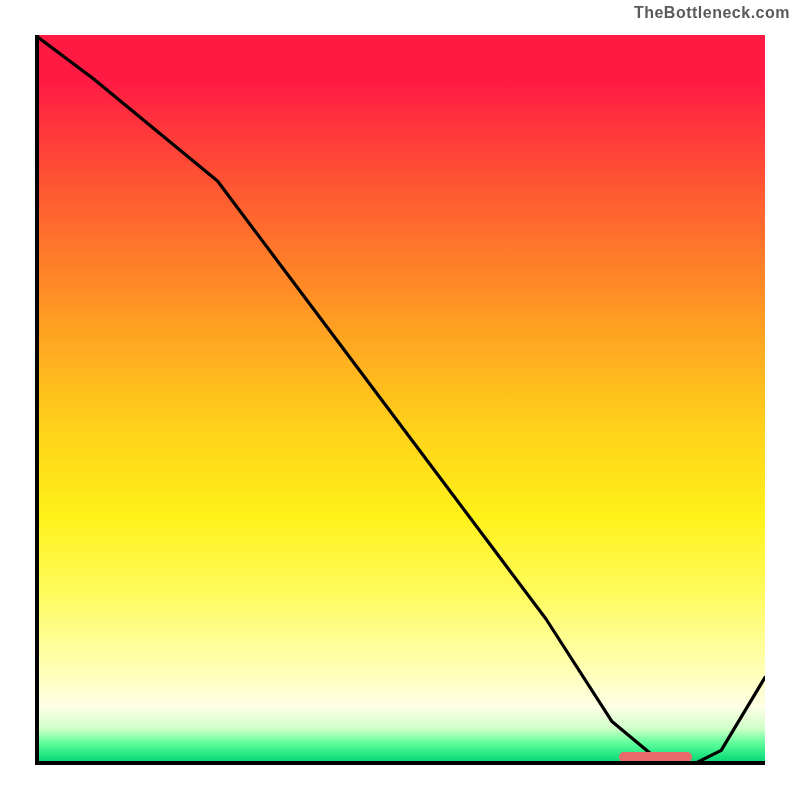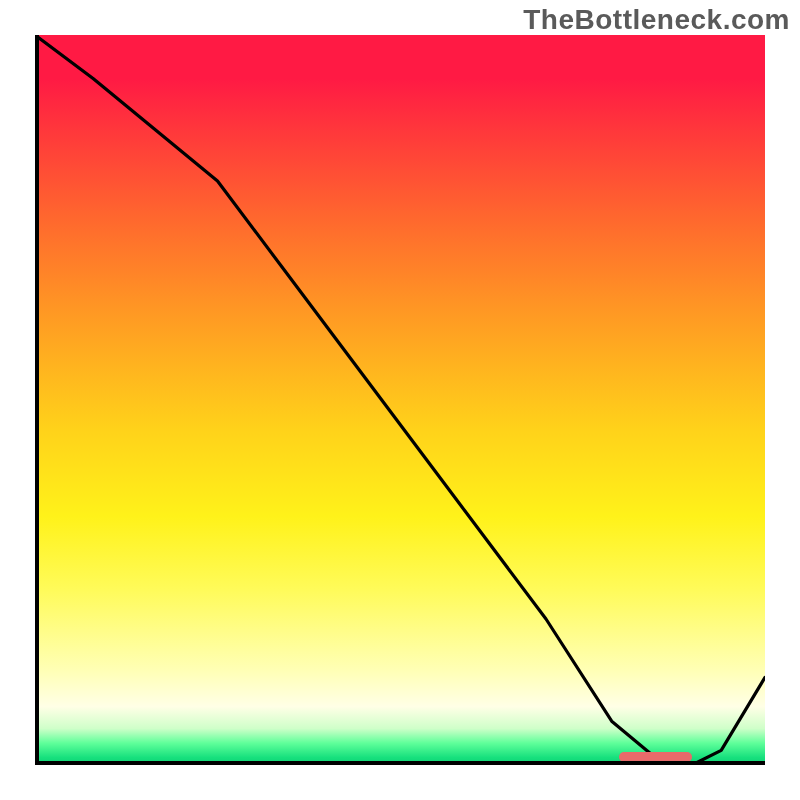--- a/index.html
+++ b/index.html
@@ -12,21 +12,21 @@
   }
   .container {
     position: relative;
     width: 800px;
     height: 800px;
   }
   .watermark {
     position: absolute;
     top: 4px;
     right: 10px;
-    font-size: 28px;
+    font-size: 16px;
     font-weight: bold;
     color: #5a5a5a;
     letter-spacing: 0.5px;
   }
   .plot-box {
     position: absolute;
     left: 35px;
     top: 35px;
     width: 730px;
     height: 730px;

